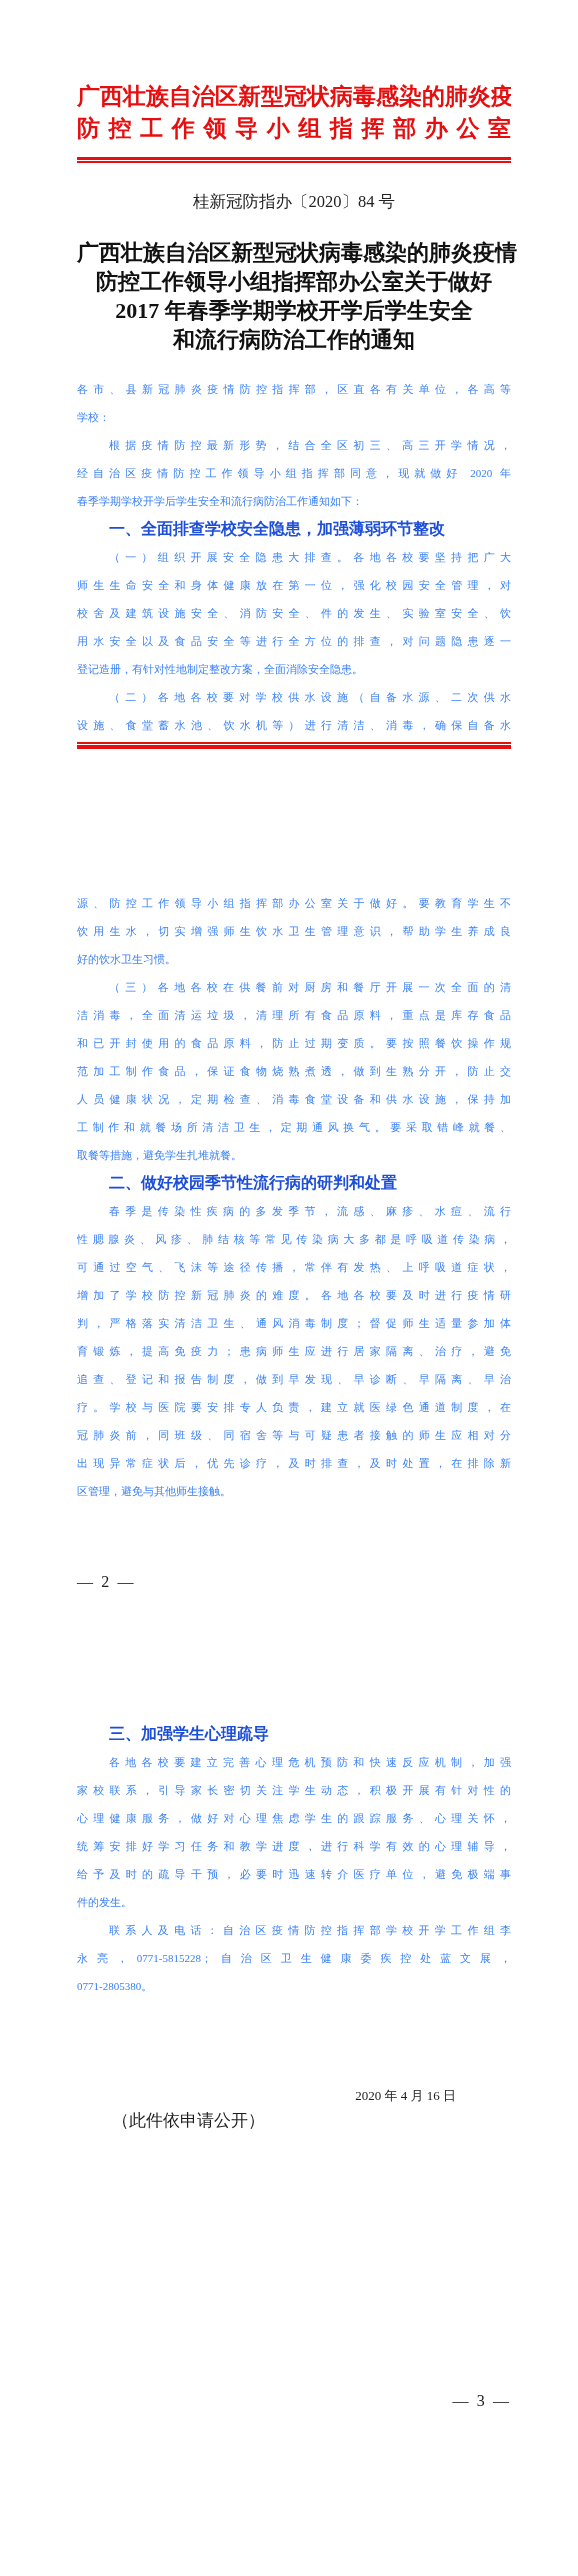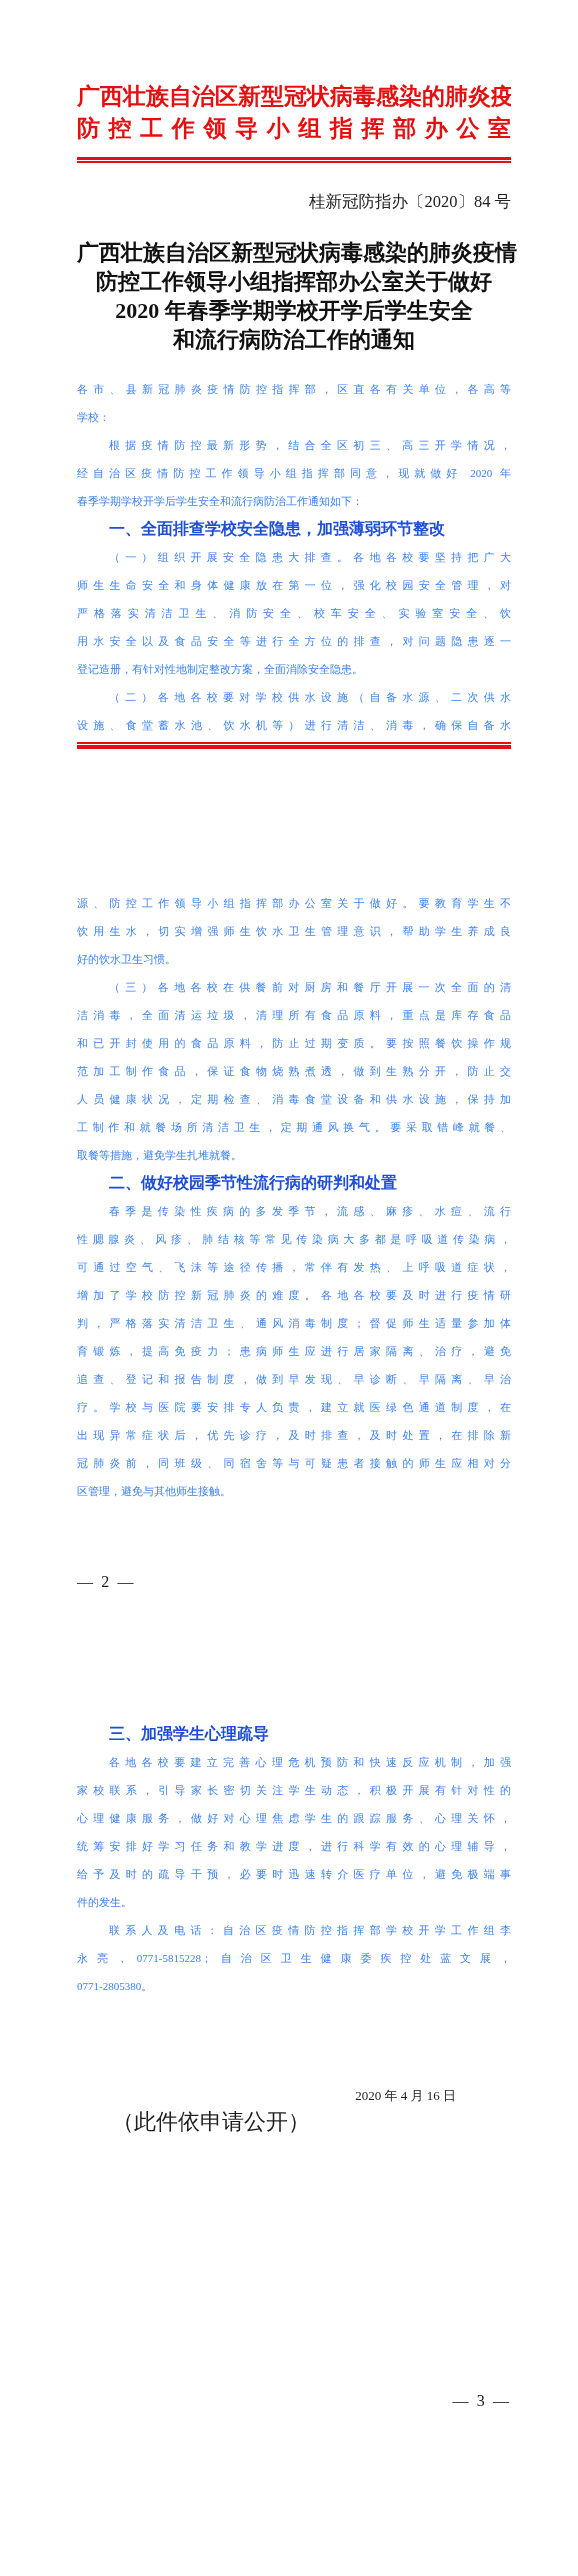--- a/index.html
+++ b/index.html
@@ -13,21 +13,21 @@
   .org-line{
     height:32px;line-height:32px;font-size:23px;font-weight:700;color:#e60e0e;
     text-align:justify;text-align-last:justify;overflow:hidden;white-space:nowrap;
   }
   #org-block{top:81px;}
   .red-rule{position:absolute;left:77px;width:434px;background:#e60e0e;}
   #rule-thick{top:157px;height:3.1px;}
   #rule-thin{top:161px;height:1.5px;}
   #doc-number{
     position:absolute;left:77px;top:190px;width:434px;height:23px;line-height:23px;
-    font-size:16.5px;text-align:right;color:#222;
+    font-size:16.5px;text-align:center;color:#222;
   }
   
   #title-block{position:absolute;left:77px;top:238px;width:434px;text-align:center;}
   .title-line{height:29px;line-height:29px;font-size:22px;font-weight:700;color:#111;white-space:nowrap;}
   
   .bodyblock{position:absolute;left:77px;width:434px;}
   #p1{top:375px;}
   #p2{top:889px;}
   #p3{top:1720px;}
   .line{
@@ -37,21 +37,21 @@
   }
   #p2 .line{height:28px;line-height:28px;}
   .end{text-align-last:left;}
   .ind{text-indent:32px;}
   .hd{font-family:"DejaVu Sans","Liberation Sans",sans-serif;font-weight:700;font-size:16px;color:#1d4ed8;}
   
   #mid-thin{top:742px;height:1.5px;}
   #mid-thick{top:745px;height:4.1px;}
   
   #date-line{position:absolute;right:122px;top:2084px;height:23px;line-height:23px;font-size:13px;}
-  #note-line{position:absolute;left:112px;top:2110px;height:23px;line-height:23px;font-size:22px;}
+  #note-line{position:absolute;left:112px;top:2110px;height:23px;line-height:23px;font-size:17px;font-family:Liberation Mono, monospace;}
   
   .pagenum{position:absolute;height:25px;line-height:25px;font-size:16px;color:#222;letter-spacing:2.1px;}
   #pn2{left:77px;top:1569px;}
   #pn3{right:67px;top:2388px;}
 </style>
 </head>
 <body>
 
 <div id="sheet">
 
@@ -59,34 +59,34 @@
     <div class="org-line">广西壮族自治区新型冠状病毒感染的肺炎疫情</div>
     <div class="org-line">防控工作领导小组指挥部办公室</div>
   </div>
   <div id="rule-thick" class="red-rule"></div>
   <div id="rule-thin" class="red-rule"></div>
   <div id="doc-number">桂新冠防指办〔2020〕84 号</div>
 
   <div id="title-block">
     <div class="title-line">广西壮族自治区新型冠状病毒感染的肺炎疫情</div>
     <div class="title-line">防控工作领导小组指挥部办公室关于做好</div>
-    <div class="title-line">2020 年春季学期学校开学后学生安全</div>
+    <div class="title-line">2017 年春季学期学校开学后学生安全</div>
     <div class="title-line">和流行病防治工作的通知</div>
   </div>
 
   <div id="p1" class="bodyblock">
     <div class="line">各市、县新冠肺炎疫情防控指挥部，区直各有关单位，各高等</div>
     <div class="line end">学校：</div>
     <div class="line ind">根据疫情防控最新形势，结合全区初三、高三开学情况，</div>
     <div class="line">经自治区疫情防控工作领导小组指挥部同意，现就做好 2020 年</div>
     <div class="line end">春季学期学校开学后学生安全和流行病防治工作通知如下：</div>
     <div class="line hd ind end">一、全面排查学校安全隐患，加强薄弱环节整改</div>
     <div class="line ind">（一）组织开展安全隐患大排查。各地各校要坚持把广大</div>
     <div class="line">师生生命安全和身体健康放在第一位，强化校园安全管理，对</div>
-    <div class="line">严格落实清洁卫生、消防安全、校车安全、实验室安全、饮</div>
+    <div class="line">校舍及建筑设施安全、消防安全、件的发生、实验室安全、饮</div>
     <div class="line">用水安全以及食品安全等进行全方位的排查，对问题隐患逐一</div>
     <div class="line end">登记造册，有针对性地制定整改方案，全面消除安全隐患。</div>
     <div class="line ind">（二）各地各校要对学校供水设施（自备水源、二次供水</div>
     <div class="line">设施、食堂蓄水池、饮水机等）进行清洁、消毒，确保自备水</div>
   </div>
 
   <div id="mid-thin" class="red-rule"></div>
   <div id="mid-thick" class="red-rule"></div>
 
   <div id="p2" class="bodyblock">
@@ -102,22 +102,22 @@
     <div class="line end">取餐等措施，避免学生扎堆就餐。</div>
     <div class="line hd ind end">二、做好校园季节性流行病的研判和处置</div>
     <div class="line ind">春季是传染性疾病的多发季节，流感、麻疹、水痘、流行</div>
     <div class="line">性腮腺炎、风疹、肺结核等常见传染病大多都是呼吸道传染病，</div>
     <div class="line">可通过空气、飞沫等途径传播，常伴有发热、上呼吸道症状，</div>
     <div class="line">增加了学校防控新冠肺炎的难度。各地各校要及时进行疫情研</div>
     <div class="line">判，严格落实清洁卫生、通风消毒制度；督促师生适量参加体</div>
     <div class="line">育锻炼，提高免疫力；患病师生应进行居家隔离、治疗，避免</div>
     <div class="line">追查、登记和报告制度，做到早发现、早诊断、早隔离、早治</div>
     <div class="line">疗。学校与医院要安排专人负责，建立就医绿色通道制度，在</div>
+    <div class="line">冠肺炎前，同班级、同宿舍等与可疑患者接触的师生应相对分</div>
     <div class="line">出现异常症状后，优先诊疗，及时排查，及时处置，在排除新</div>
-    <div class="line">冠肺炎前，同班级、同宿舍等与可疑患者接触的师生应相对分</div>
     <div class="line end">区管理，避免与其他师生接触。</div>
   </div>
 
   <div id="pn2" class="pagenum">— 2 —</div>
 
   <div id="p3" class="bodyblock">
     <div class="line hd ind end">三、加强学生心理疏导</div>
     <div class="line ind">各地各校要建立完善心理危机预防和快速反应机制，加强</div>
     <div class="line">家校联系，引导家长密切关注学生动态，积极开展有针对性的</div>
     <div class="line">心理健康服务，做好对心理焦虑学生的跟踪服务、心理关怀，</div>

